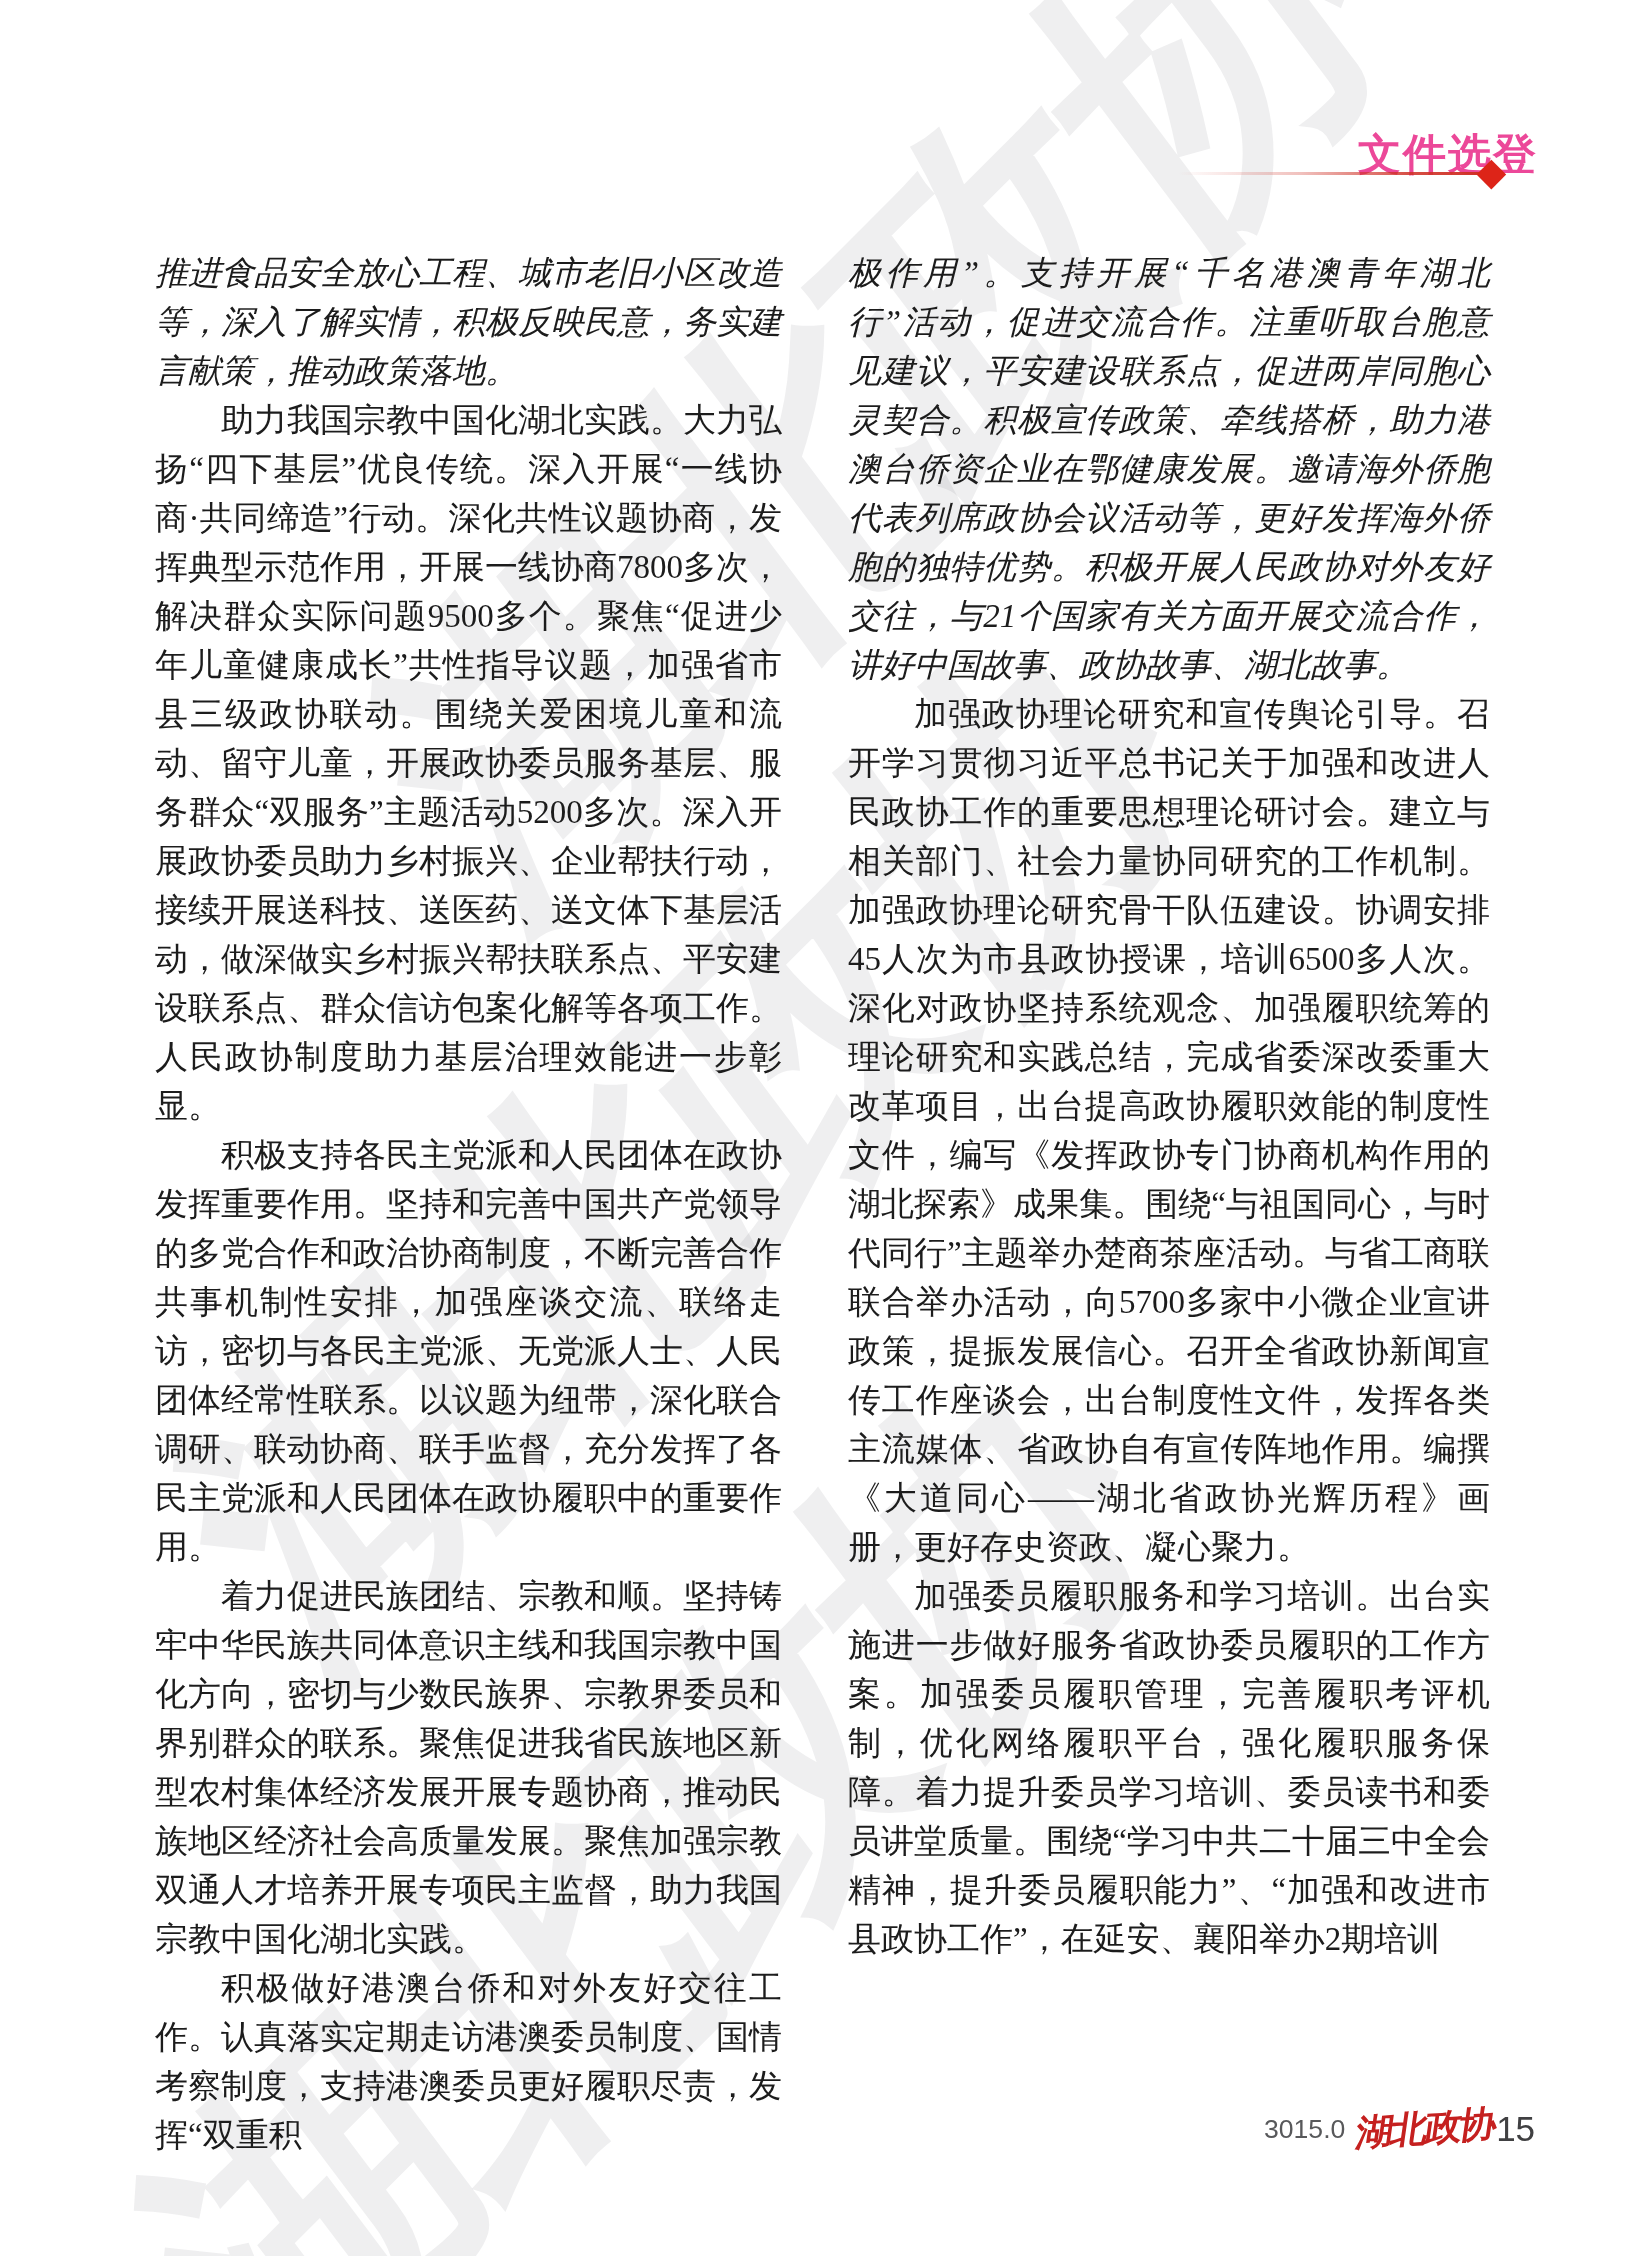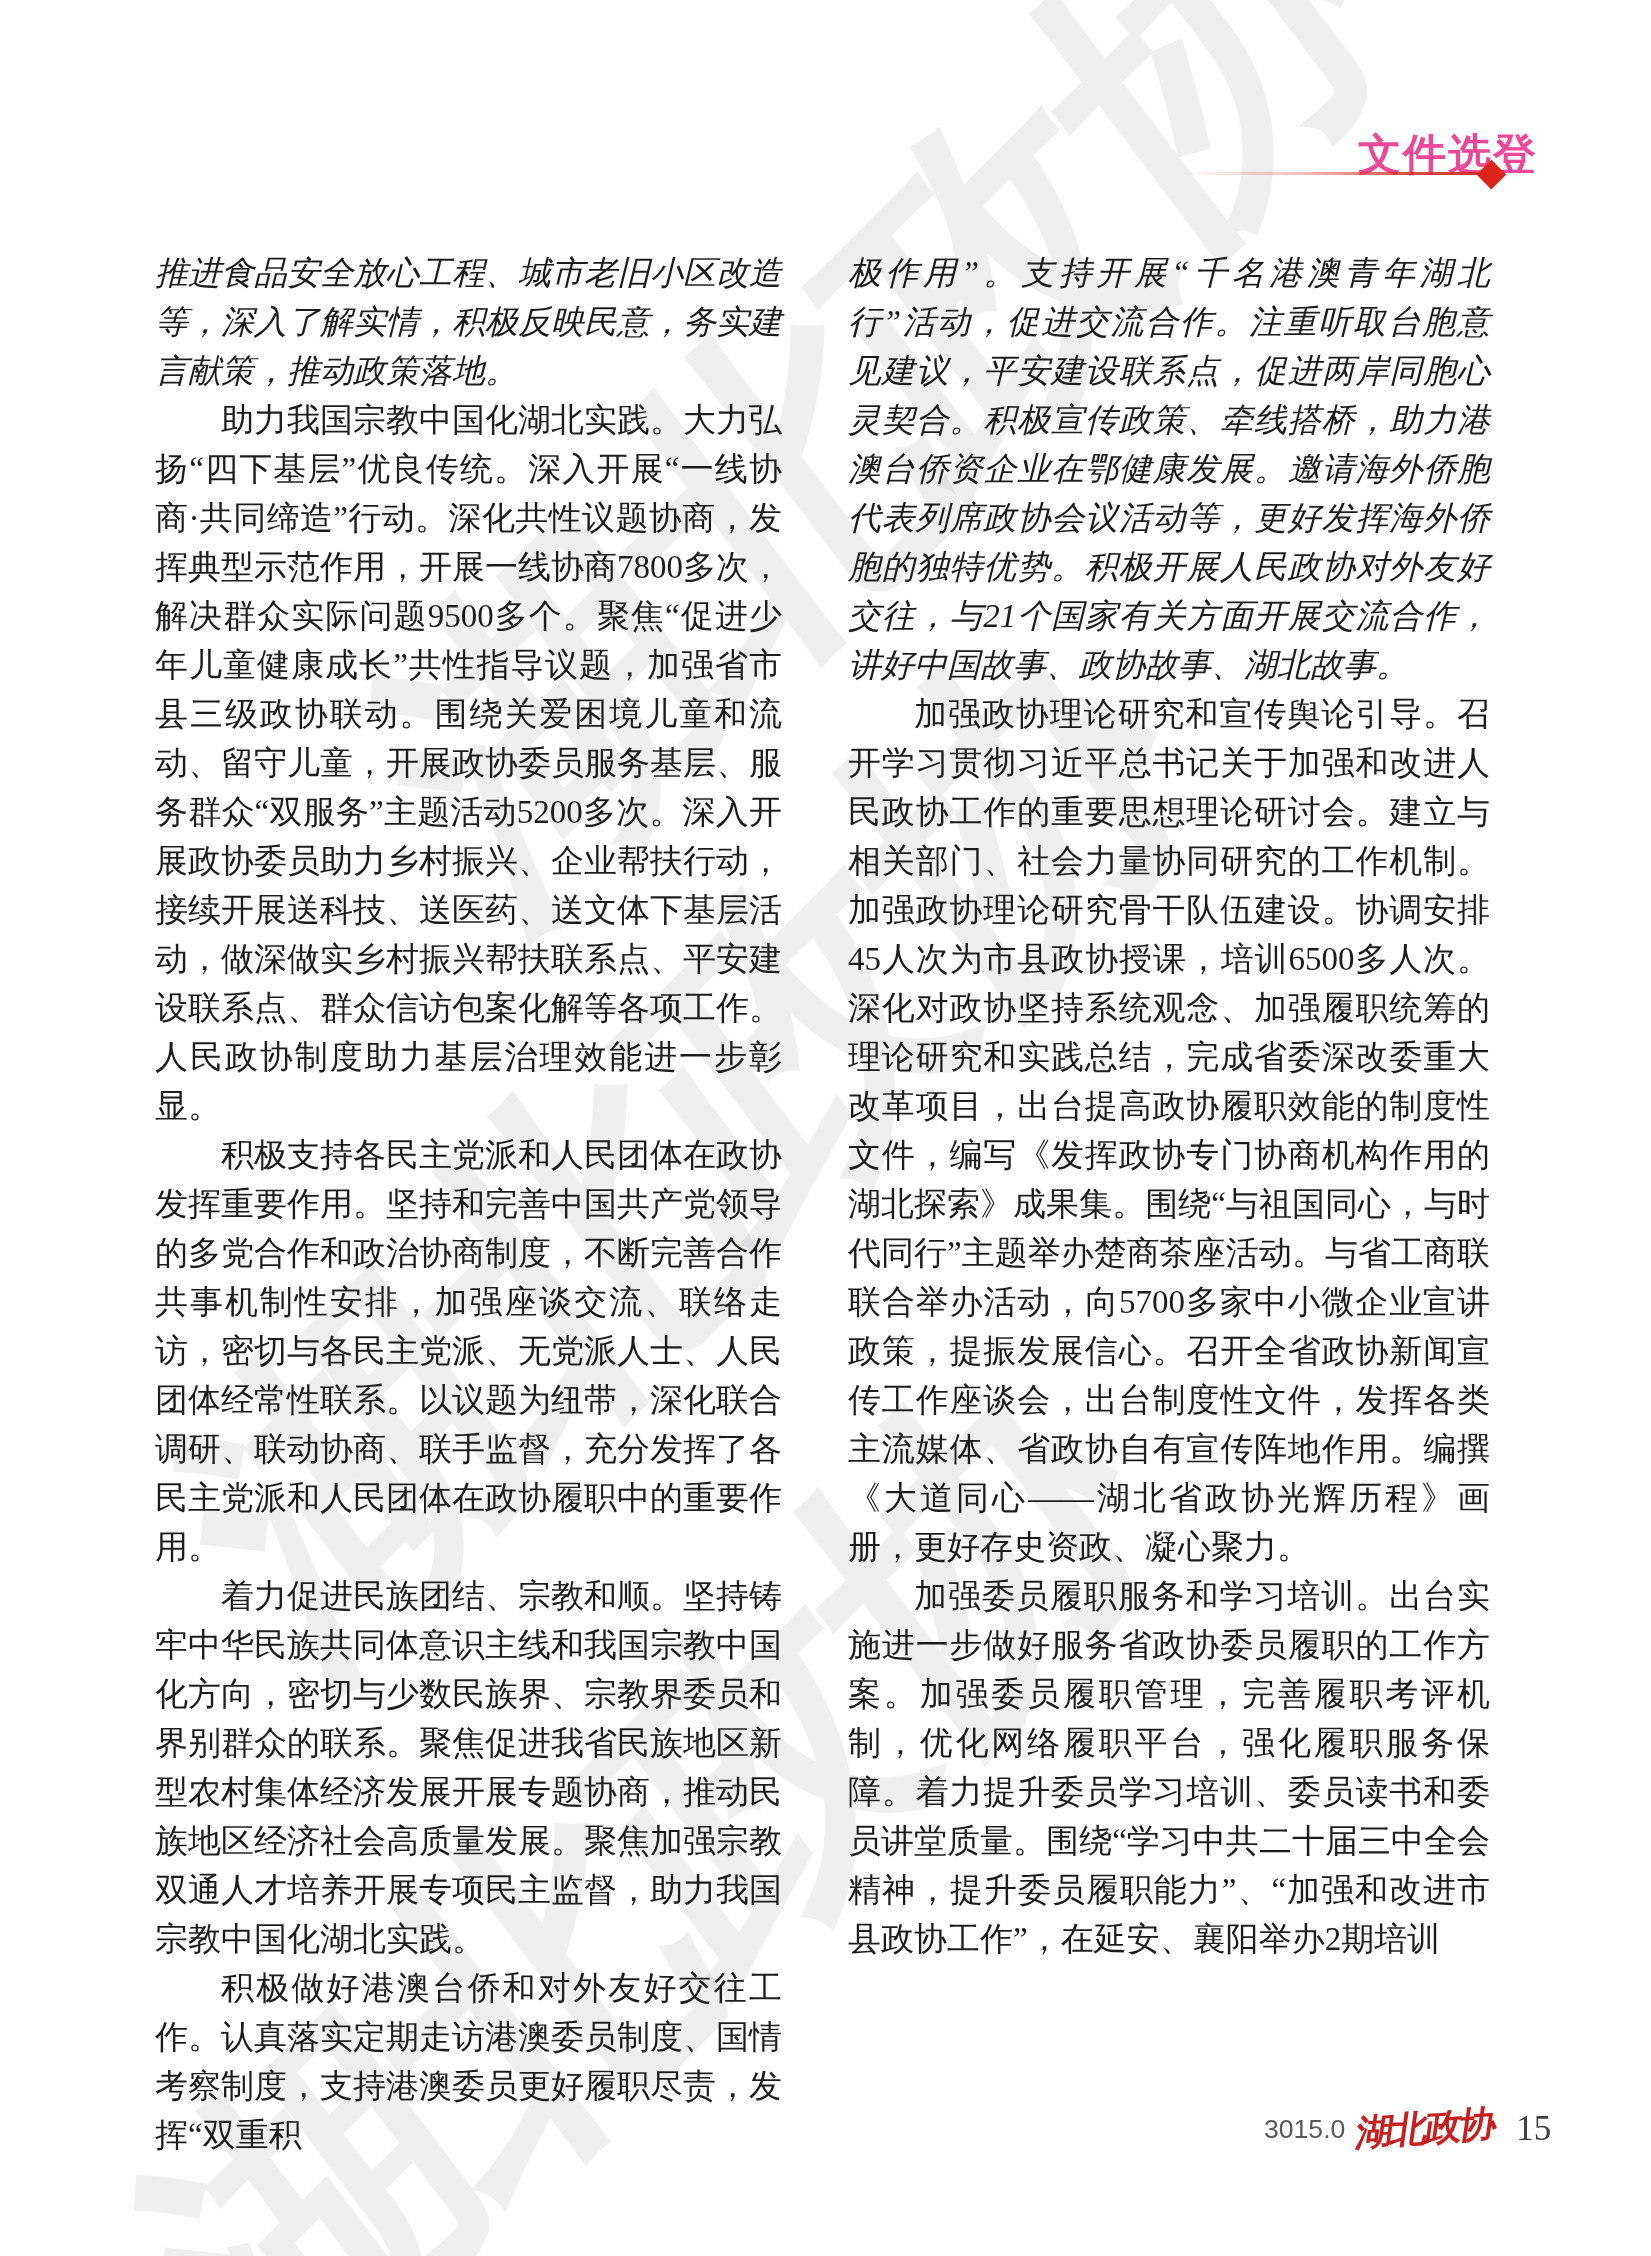--- a/index.html
+++ b/index.html
@@ -99,22 +99,22 @@
     display: inline-block;
     margin-left: 11.8px;
     font-family: "DejaVu Serif", serif;
     font-weight: bold;
     font-size: 37px;
     letter-spacing: -3px;
     color: #c5201f;
     transform: skewX(-12deg) rotate(-4deg);
   }
   .footer-page {
-    margin-left: 23px;
-    font-family: Liberation Serif, serif;
+    margin-left: 3px;
+    font-family: Liberation Sans, sans-serif;
     font-size: 35px;
     color: #404042;
   }
 </style>
 </head>
 <body>
 
 <div class="page">
 
   <div class="wm wm1">湖北政协</div>

